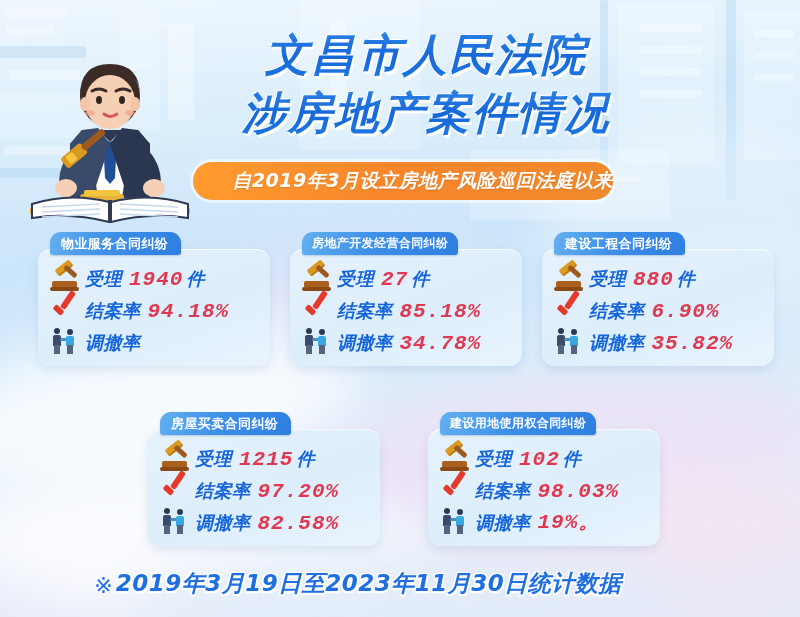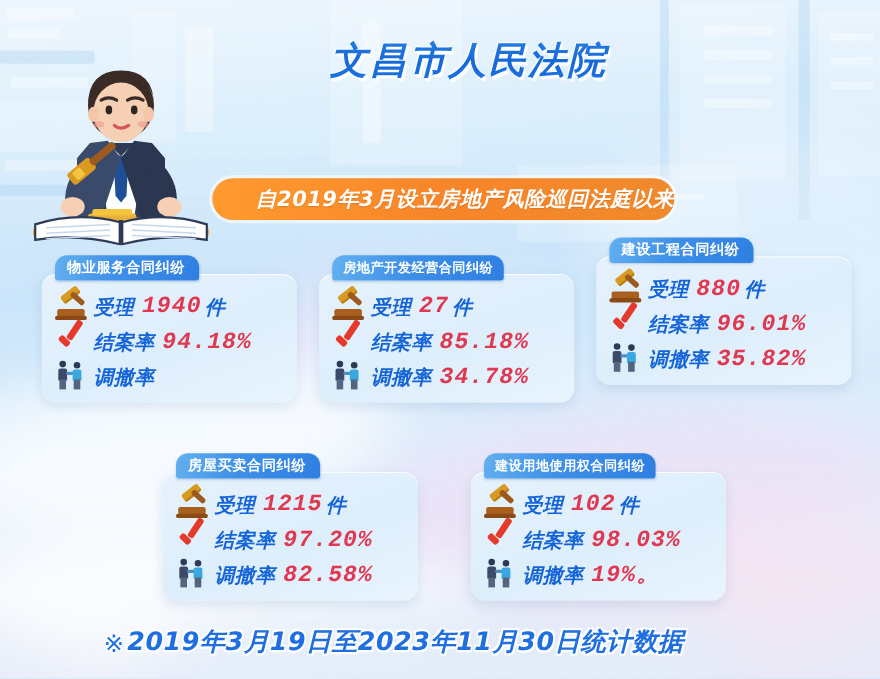--- a/index.html
+++ b/index.html
@@ -37,21 +37,21 @@
   .w7{left:180px;top:250px;width:300px;height:110px;background:rgba(240,230,250,.55);transform:rotate(-7deg);}
 
   
   #judge{position:absolute;left:22px;top:38px;width:180px;height:185px;}
 
   
   #title-block{position:absolute;left:196px;top:26px;width:460px;text-align:center;}
   .title-line{
     font-family:"DejaVu Serif","Liberation Serif",serif;
     font-weight:700;font-style:italic;
-    font-size:34px;line-height:58px;letter-spacing:2px;
+    font-size:44px;line-height:58px;letter-spacing:2px;
     background:linear-gradient(to bottom,#2f86e8 0%,#1668d8 52%,#1e7ae6 100%);
     -webkit-background-clip:text;background-clip:text;color:transparent;
     -webkit-text-stroke:0px;
     filter:drop-shadow(2px 3px 0 rgba(255,255,255,.95)) drop-shadow(-1px -1px 0 rgba(255,255,255,.8));
   }
   #banner{
     position:absolute;left:193px;top:162px;width:420px;height:38px;
     border-radius:19px;
     background:linear-gradient(100deg,#ff9b2f 0%,#f7852a 50%,#f08a2c 100%);
     box-shadow:0 0 0 3px rgba(255,255,255,.55);
@@ -207,20 +207,21 @@
       <path d="M10 166 Q48 154 87 164 L87 184 Q48 174 10 180 Z" fill="#ffffff" stroke="#2f3a55" stroke-width="2"></path>
       <path d="M166 166 Q128 154 89 164 L89 184 Q128 174 166 180 Z" fill="#ffffff" stroke="#2f3a55" stroke-width="2"></path>
       <path d="M20 169 L78 166 M20 174 L78 171 M20 179 L78 176" stroke="#c6d8ea" stroke-width="1.4"></path>
       <path d="M156 169 L98 166 M156 174 L98 171 M156 179 L98 176" stroke="#c6d8ea" stroke-width="1.4"></path>
       <rect x="86" y="162" width="4" height="23" fill="#2f3a55"></rect>
     </svg>
   </div>
 
   <div id="title-block">
     <div class="title-line">文昌市人民法院</div>
+    <div class="title-line">涉房地产案件情况</div>
   </div>
 
   <div id="banner">
     <span>自2019年3月设立房地产风险巡回法庭以来</span>
   </div>
 
   <div class="card" style="left:38px;top:232px;">
     <div class="tab">物业服务合同纠纷</div>
     <div class="body">
       <div class="row">
@@ -288,41 +289,41 @@
             <i class="h2"></i>
             <i class="b2"></i>
             <i class="l2"></i>
           </span>
         <span class="lbl">调撤率</span>
         <span class="val">34.78%</span>
       </div>
     </div>
   </div>
 
-  <div class="card" style="left:542px;top:216px;">
+  <div class="card" style="left:542px;top:232px;">
     <div class="tab">建设工程合同纠纷</div>
     <div class="body">
       <div class="row">
         <span class="ico gavel">
             <i class="head"></i>
             <i class="handle"></i>
             <i class="block"></i>
             <i class="base"></i>
           </span>
         <span class="lbl">受理</span>
         <span class="val">880</span>
         <span class="unit">件</span>
       </div>
       <div class="row">
         <span class="ico check">
             <i class="s1"></i>
             <i class="s2"></i>
           </span>
         <span class="lbl">结案率</span>
-        <span class="val">96.01%</span>
+        <span class="val">6.90%</span>
       </div>
       <div class="row">
         <span class="ico ppl">
             <i class="h1"></i>
             <i class="b1"></i>
             <i class="l1"></i>
             <i class="arm"></i>
             <i class="h2"></i>
             <i class="b2"></i>
             <i class="l2"></i>

